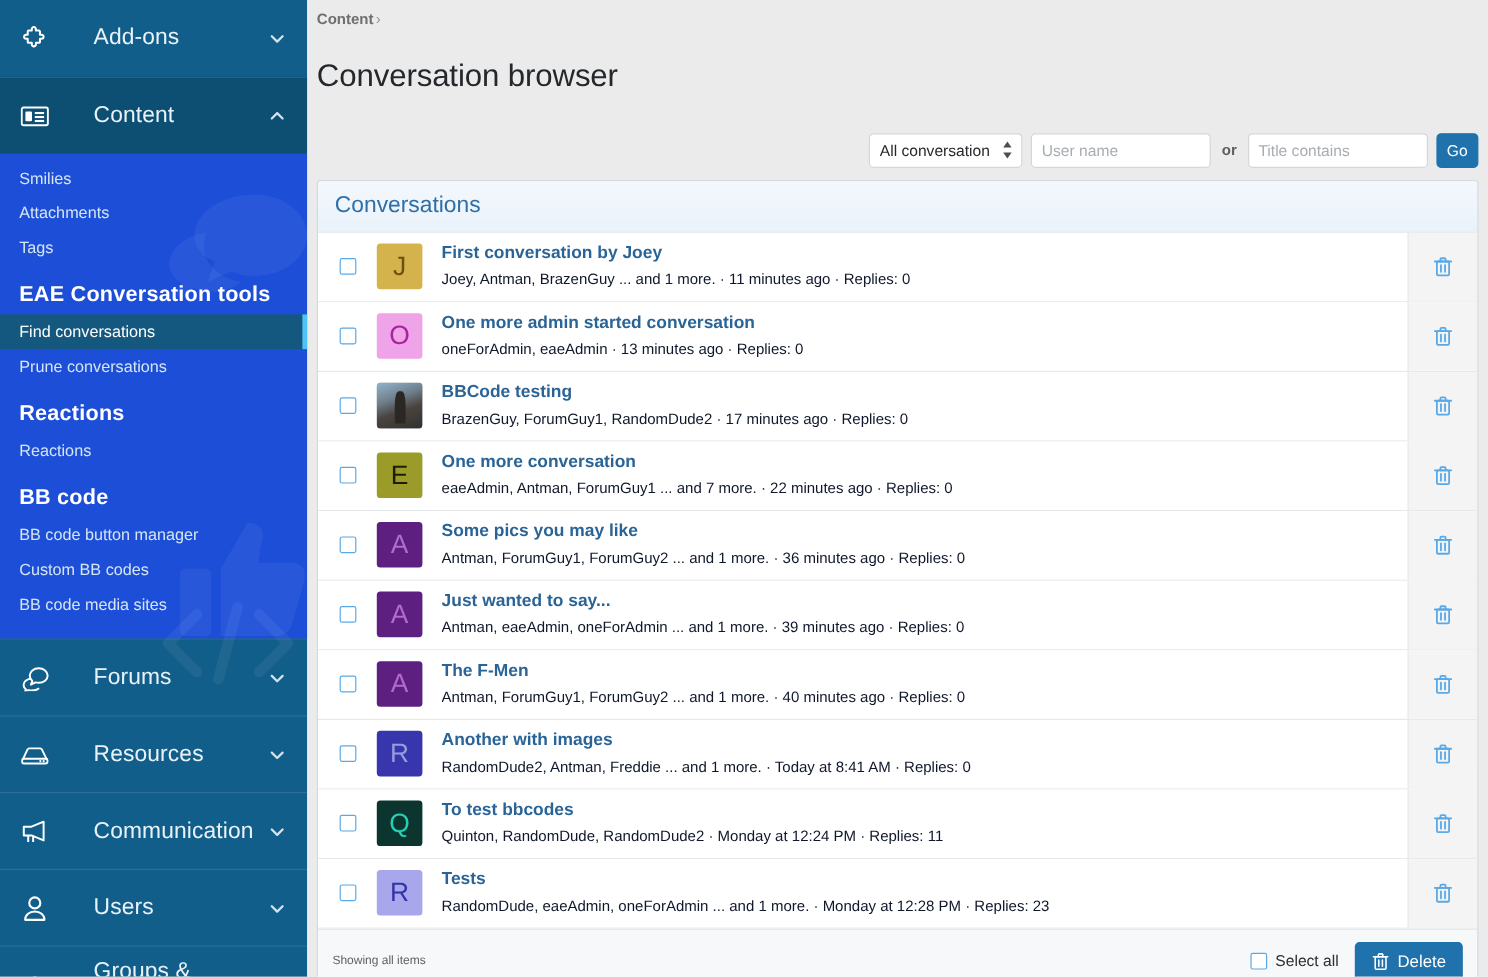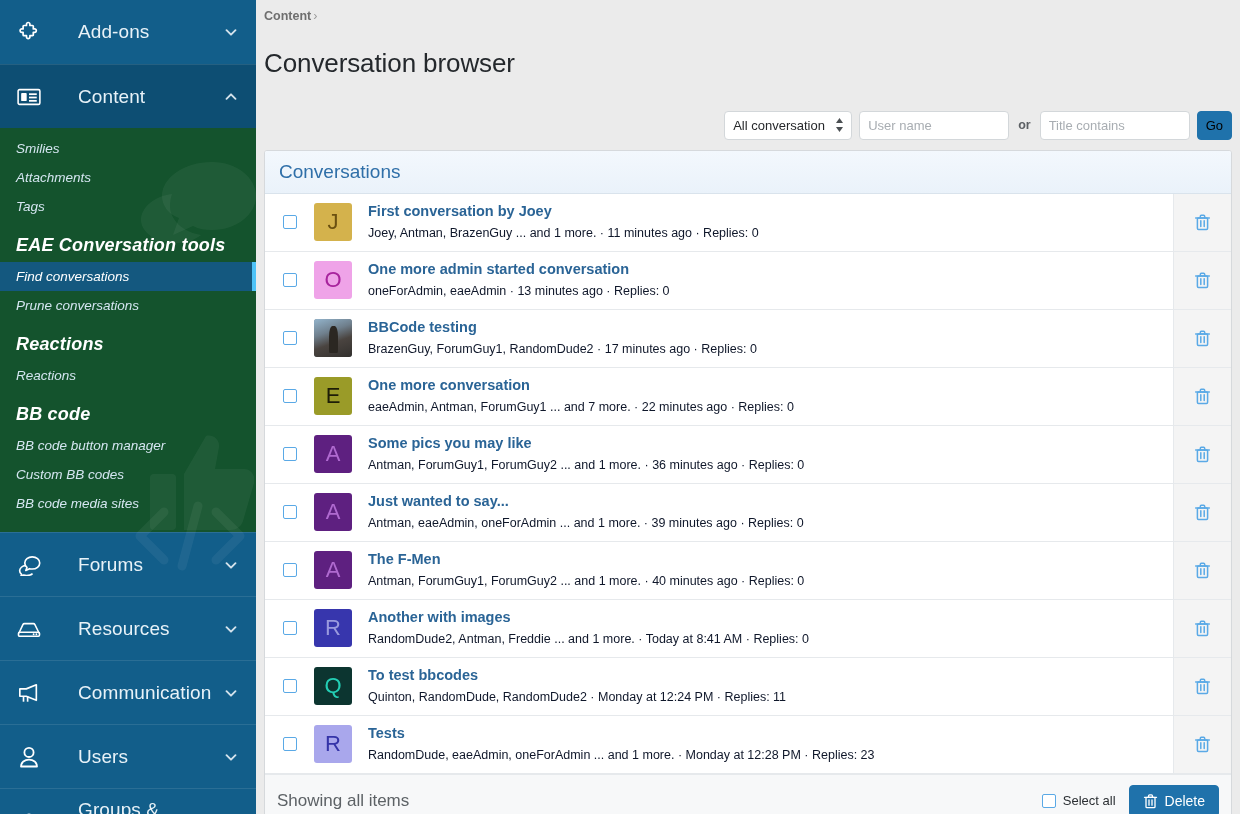--- a/index.html
+++ b/index.html
@@ -40,25 +40,24 @@
     width: 26px; height: 26px; margin-right: 12px;
     display: flex; align-items: center; justify-content: center;
     flex: 0 0 26px;
   }
   .nav-head .nh-label { flex: 1 1 auto; letter-spacing: .1px; margin-left: 24px; }
   .nav-head .nh-chev { width: 18px; height: 18px; flex: 0 0 18px; opacity: .95; }
   .nav-group.expanded { background: #0d4e73; }
   .nav-group.expanded > .nav-head { background: #0d4e73; }
 
   .nav-body {
-    background: #14532d;
+    background: #1d4ed8;
     padding: 6px 0 14px 0;
     position: relative;
     z-index: 2;
-    font-style: italic;
   }
   .nav-sec-title {
     font-size: 18px; font-weight: bold; color: #ffffff;
     padding: 14px 16px 6px 16px;
     letter-spacing: .2px;
   }
   .nav-link {
     display: block;
     font-size: 13.5px;
     color: #d5e6f1;
@@ -135,21 +134,21 @@
     pointer-events: none; line-height: 0; color: #555;
   }
   input.finput { width: 150px; }
   input.finput::placeholder { color: #a8adb2; }
   .fi-user { width: 150px; }
   .fi-title { width: 150px; }
   .or-text { font-size: 12.5px; font-weight: bold; color: #5b5f63; padding: 0 2px; text-align: right; }
   .go-btn {
     height: 29px; min-width: 32px;
     background: #1f72ab; border: 1px solid #1f72ab; border-radius: 4px;
-    color: #000000; font-size: 13px; font-family: "Liberation Sans", sans-serif;
+    color: #ffffff; font-size: 13px; font-family: "Liberation Sans", sans-serif;
     cursor: pointer; padding: 0 8px;
   }
 
   
   .block {
     margin-left: 8px;
     background: #fff;
     border: 1px solid #d6d9dc;
     border-radius: 3px;
     overflow: hidden;
@@ -224,21 +223,21 @@
     display: flex; align-items: center; justify-content: center;
     cursor: pointer;
   }
   .block-footer {
     display: flex; align-items: center;
     background: #f7f8f9;
     border-top: 1px solid #e6e9ec;
     padding: 10px 12px;
     min-height: 48px;
   }
-  .footer-left { flex: 1 1 auto; font-size: 17px; color: #5d6266; }
+  .footer-left { flex: 1 1 auto; font-size: 10px; color: #5d6266; }
   .footer-right { display: flex; align-items: center; gap: 13px; }
   .selall { display: flex; align-items: center; gap: 7px; cursor: pointer; font-size: 13px; color: #2b2f33; }
   .del-btn {
     display: inline-flex; align-items: center; gap: 7px;
     background: #1f72ab; border: 1px solid #1f72ab; border-radius: 4px;
     color: #fff; font-size: 14px; padding: 7px 13px;
     cursor: pointer; font-family: "Liberation Sans", sans-serif;
   }
 </style>
 </head>

